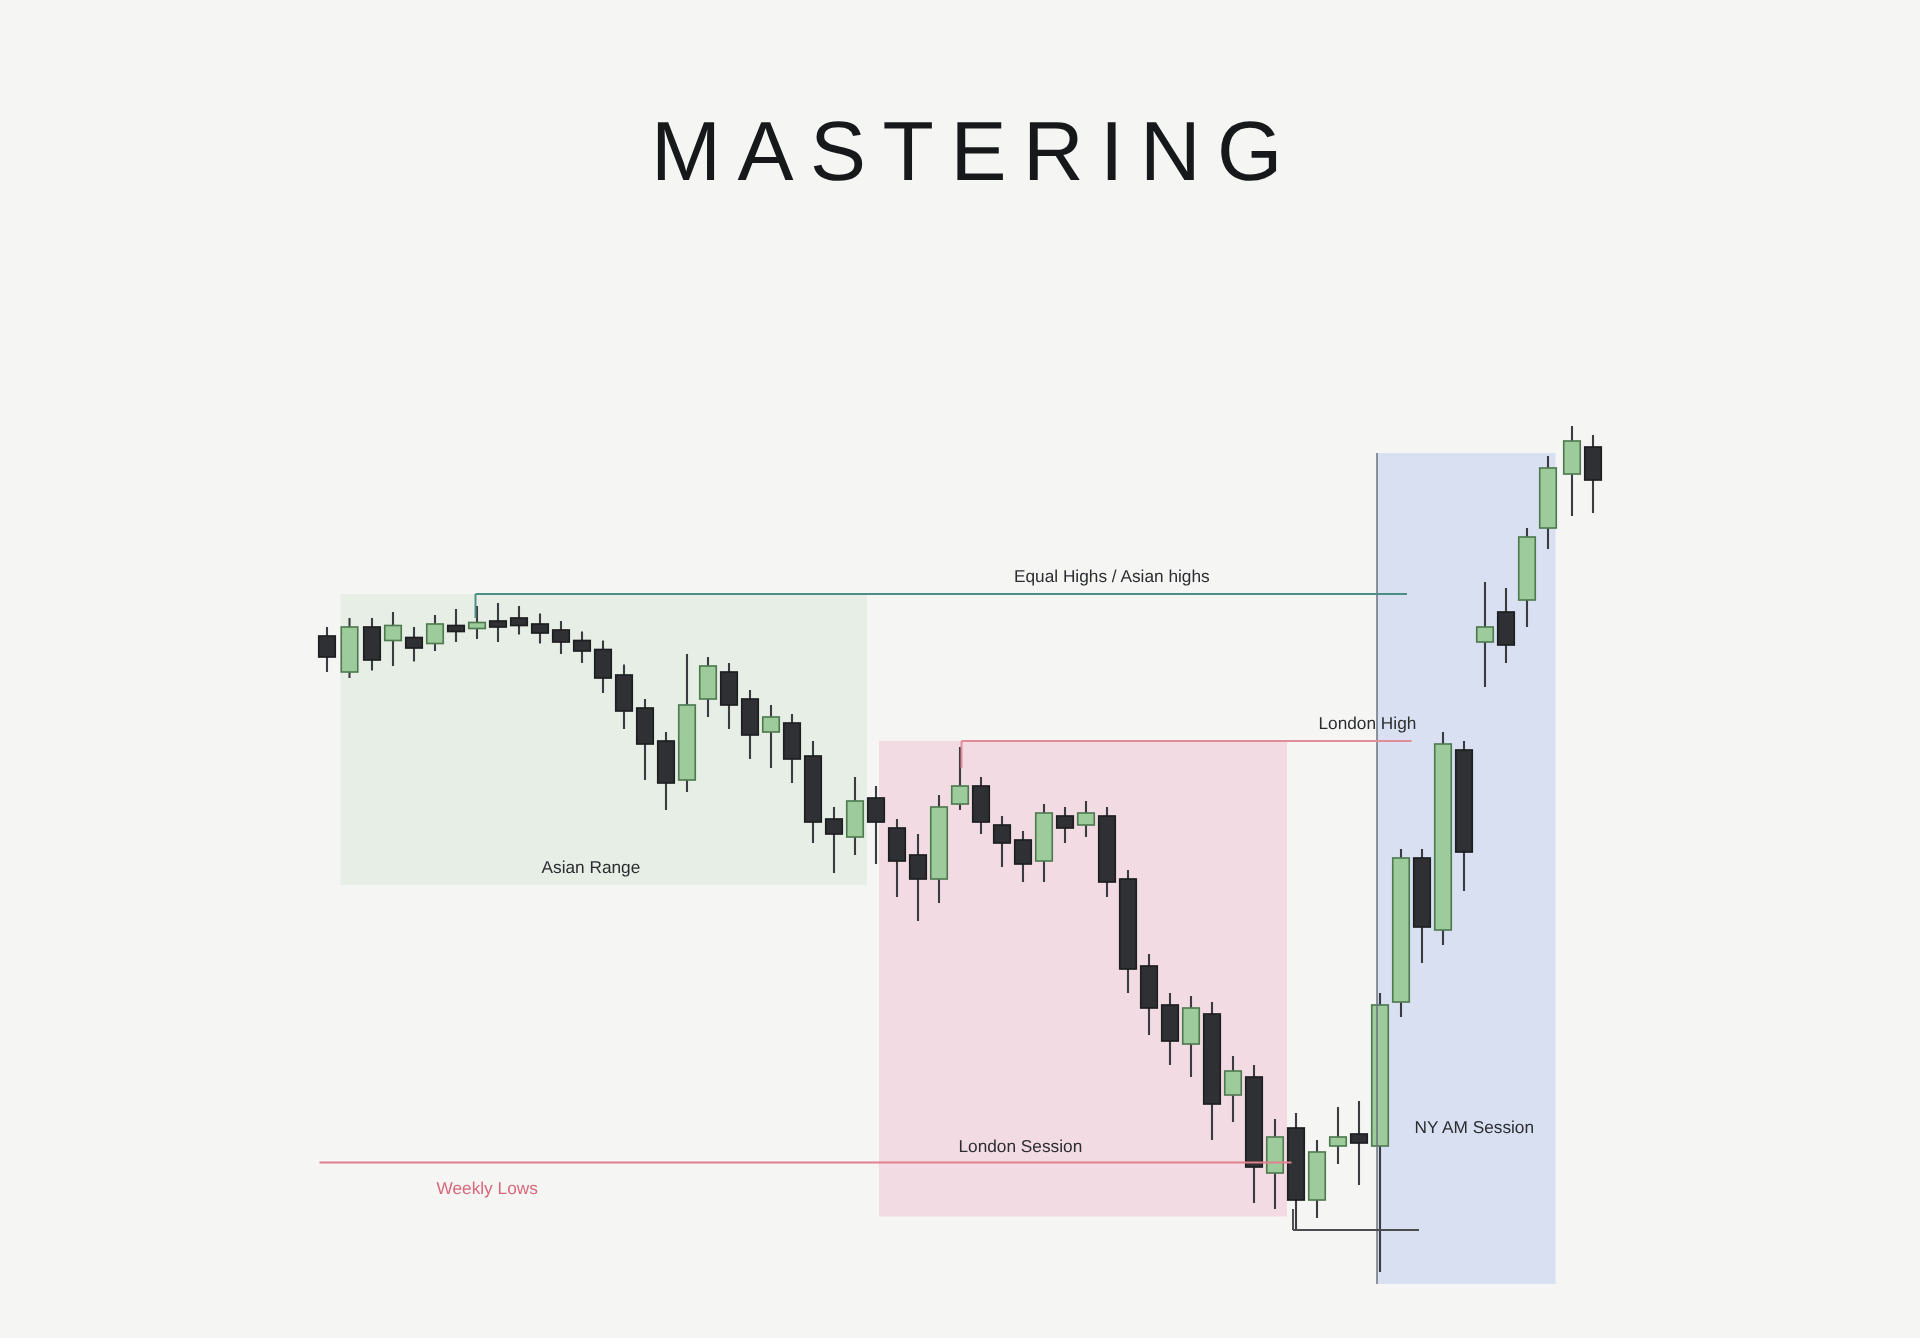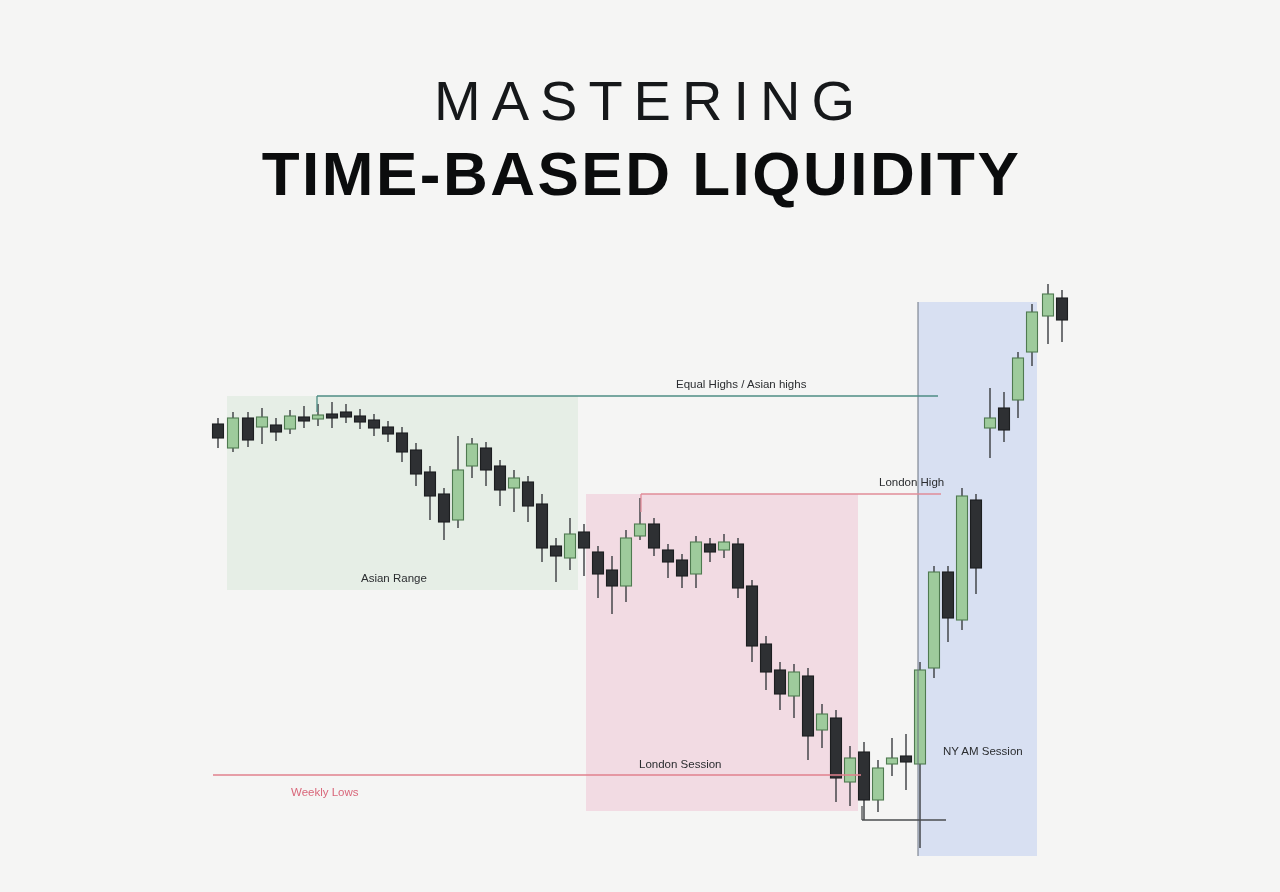--- a/index.html
+++ b/index.html
@@ -74,21 +74,20 @@
     fill: #d9677a;
   }
 </style>
 </head>
 <body>
 
 <div id="poster">
 
   <div class="title-block">
     <div class="title-line1">MASTERING</div>
-    <div class="title-line2">TIME-BASED LIQUIDITY</div>
   </div>
 
   <div id="chart-area">
     <svg id="chart-svg" width="1280" height="892" viewBox="0 0 1280 892">
       <g id="zones-layer">
           <rect x="227" y="396" width="351" height="194" fill="#e6eee6"></rect>
           <rect x="586" y="494" width="272" height="317" fill="#f2dbe3"></rect>
           <rect x="918" y="302" width="119" height="554" fill="#d8e0f2"></rect>
         </g>
       <g id="candles-layer">

